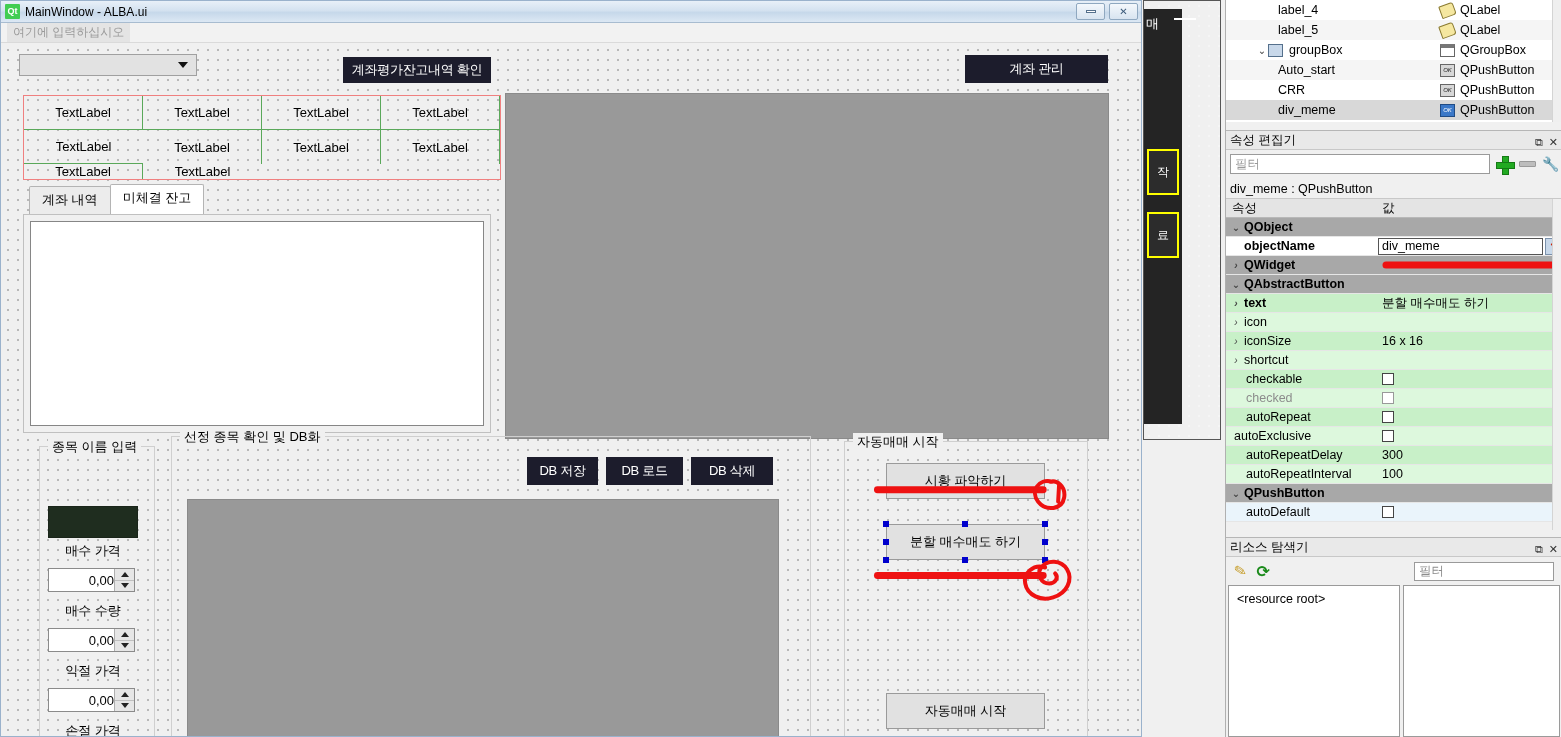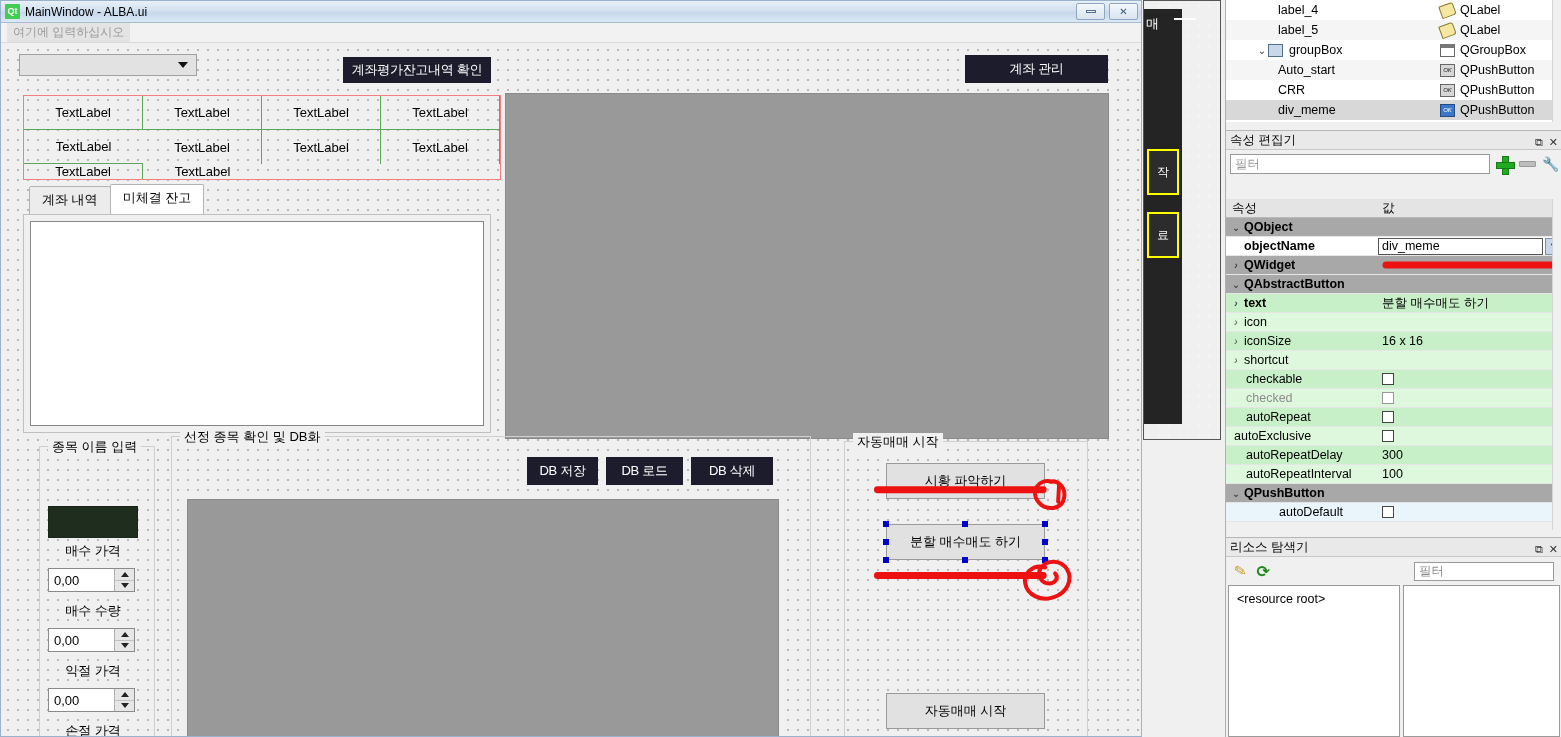--- a/index.html
+++ b/index.html
@@ -117,21 +117,21 @@
   .groupbox > .gb-title {
     position: absolute; top: -9px; left: 8px; background: #f0f0f0;
     padding: 0 4px; font-size: 13px; color: #000;
   }
 
   .lbl { position: absolute; font-size: 13px; color: #000; text-align: center; }
   .spin {
     position: absolute; background: #fff; border: 1px solid #8a8a8a;
     display: flex; align-items: center;
   }
-  .spin .val { flex: 1; padding-left: 5px; font-size: 13px; color: #000; }
+  .spin .val { flex: 1; padding-left: 5px; font-size: 13px; color: #000; text-align: right; }
   .spin .btns {
     width: 20px; height: 100%; border-left: 1px solid #b0b0b0;
     display: flex; flex-direction: column;
   }
   .spin .btns div {
     flex: 1; background: #e6e6e6; display: flex;
     align-items: center; justify-content: center;
   }
   .spin .btns div:first-child { border-bottom: 1px solid #c0c0c0; }
   .up-a { width:0;height:0;border-left:4px solid transparent;border-right:4px solid transparent;border-bottom:5px solid #222; }
@@ -474,20 +474,21 @@
       <span class="dock-ic">✕</span>
     </div>
 
     <div id="prop-toolbar" style="position:absolute; top:150px; left:0; width:336px;">
       <div id="prop-filter">필터</div>
       <div class="plus-ic"></div>
       <div class="minus-ic"></div>
       <div class="wrench-ic">🔧</div>
     </div>
 
+    <div id="prop-obj" style="position:absolute; top:180px; left:0; width:336px;">div_meme : QPushButton</div>
 
     <div class="prop-head" style="position:absolute; top:199px; left:0; width:336px;">
       <div style="width:150px;">속성</div>
       <div style="flex:1;">값</div>
     </div>
 
     <div style="position:absolute; top:218px; left:0; width:336px; height:312px; overflow:hidden;">
 
       <div class="prop-row group">
         <span class="pname bold">
@@ -611,21 +612,21 @@
 
       <div class="prop-row group">
         <span class="pname bold">
             <i class="chev">⌄</i>
             <span>QPushButton</span>
           </span>
         <span class="pval"></span>
       </div>
 
       <div class="prop-row blue">
-        <span class="pname" style="padding-left:20px;justify-content:center;">
+        <span class="pname" style="padding-left:20px;">
             <span>autoDefault</span>
           </span>
         <span class="pval">
             <i class="cbx"></i>
           </span>
       </div>
     </div>
     <div class="vscroll-thin" style="top:199px; height:331px;"></div>
 
     <div class="dock-title" style="position:absolute; top:537px; left:0; width:336px;">

